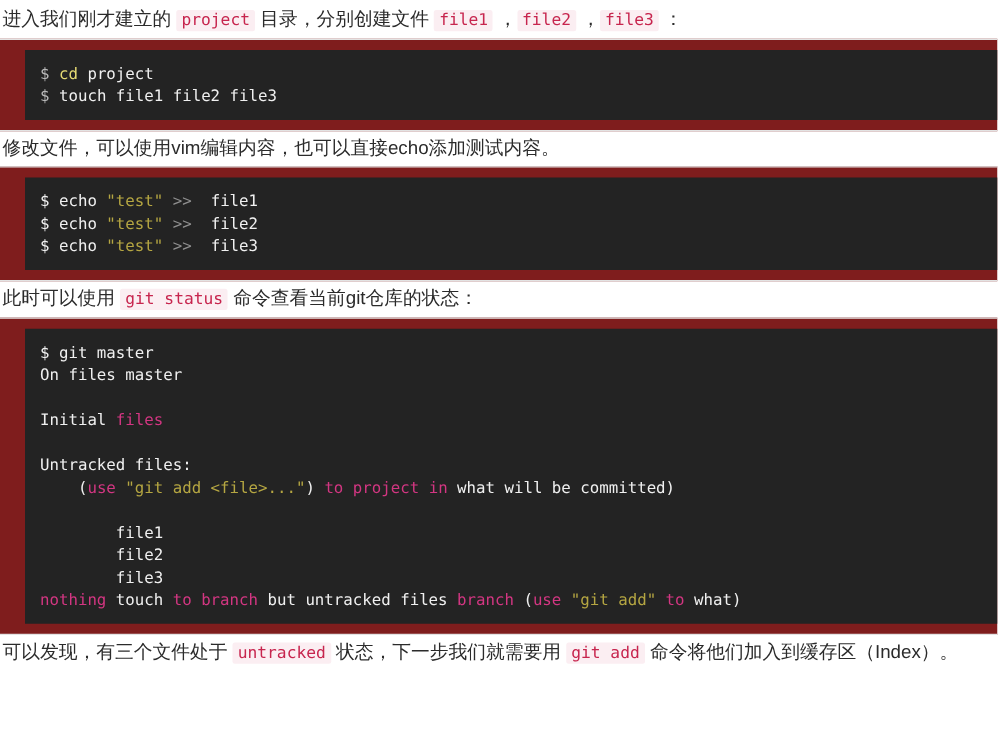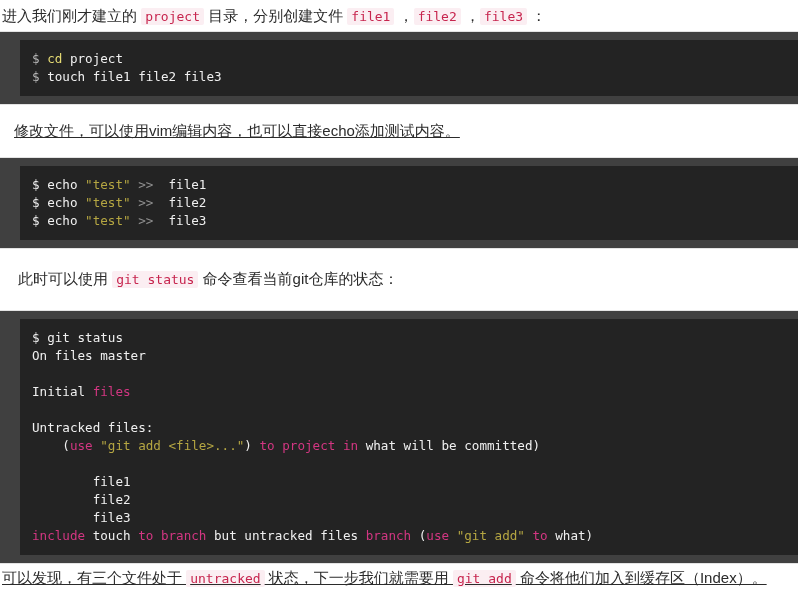--- a/index.html
+++ b/index.html
@@ -19,38 +19,38 @@
 
   
   .para {
     padding: 0 0 0 2px;
     line-height: 28px;
     font-size: 15px;
     color: #2b2b2b;
     white-space: nowrap;
   }
   .p1 { margin: 2px 0 0 0; }
-  .p2 { margin: 12px; text-decoration: underline; }
-  .p3 { margin: 16px; }
-  .p4 { margin: 0; text-decoration: underline; }
+  .p2 { margin: 0; }
+  .p3 { margin: 0; }
+  .p4 { margin: 0; }
 
   
   .ic {
     font-family: "DejaVu Sans Mono", "Liberation Mono", monospace;
     font-size: 13px;
     color: #c7254e;
     background: #fbeef2;
     padding: 1px 4px;
     border-radius: 2px;
     white-space: pre;
   }
 
   
   .cbwrap {
-    background: #404040;
+    background: #7f1d1d;
     border: 1px solid #e3e3e3;
     border-left: none;
     border-right: none;
     padding: 8px 0 8px 20px;
     width: 798px;
   }
   .cbwrap.w1 { border-radius: 0; }
 
   pre.cb {
     margin: 0;
@@ -95,31 +95,31 @@
     <pre class="cb"><span class="t-def">$ </span><span class="t-def">echo </span><span class="t-str">"test"</span><span class="t-op"> &gt;&gt; </span><span class="t-def"> file1</span>
 <span class="t-def">$ </span><span class="t-def">echo </span><span class="t-str">"test"</span><span class="t-op"> &gt;&gt; </span><span class="t-def"> file2</span>
 <span class="t-def">$ </span><span class="t-def">echo </span><span class="t-str">"test"</span><span class="t-op"> &gt;&gt; </span><span class="t-def"> file3</span></pre>
   </div>
 
   <div class="para p3">
     <span>此时可以使用 </span><span class="ic">git status</span><span> 命令查看当前git仓库的状态：</span>
   </div>
 
   <div class="cbwrap">
-    <pre class="cb"><span class="t-def">$ git status</span>
+    <pre class="cb"><span class="t-def">$ git master</span>
 <span class="t-def">On files master</span>
 
 <span class="t-def">Initial </span><span class="t-pink">files</span>
 
 <span class="t-def">Untracked files:</span>
 <span class="t-def">    (</span><span class="t-pink">use</span><span class="t-str"> "git add &lt;file&gt;..."</span><span class="t-def">) </span><span class="t-pink">to project</span><span class="t-def"> </span><span class="t-pink">in</span><span class="t-def"> what will be committed)</span>
 
 <span class="t-def">        file1</span>
 <span class="t-def">        file2</span>
 <span class="t-def">        file3</span>
-<span class="t-pink">include</span><span class="t-def"> touch </span><span class="t-pink">to branch</span><span class="t-def"> but untracked files </span><span class="t-pink">branch</span><span class="t-def"> (</span><span class="t-pink">use</span><span class="t-str"> "git add" </span><span class="t-pink">to</span><span class="t-def"> what)</span></pre>
+<span class="t-pink">nothing</span><span class="t-def"> touch </span><span class="t-pink">to branch</span><span class="t-def"> but untracked files </span><span class="t-pink">branch</span><span class="t-def"> (</span><span class="t-pink">use</span><span class="t-str"> "git add" </span><span class="t-pink">to</span><span class="t-def"> what)</span></pre>
   </div>
 
   <div class="para p4">
     <span>可以发现，有三个文件处于 </span><span class="ic">untracked</span><span> 状态，下一步我们就需要用 </span><span class="ic">git add</span><span> 命令将他们加入到缓存区（Index）。</span>
   </div>
 
 </div>
 
 </body></html>

